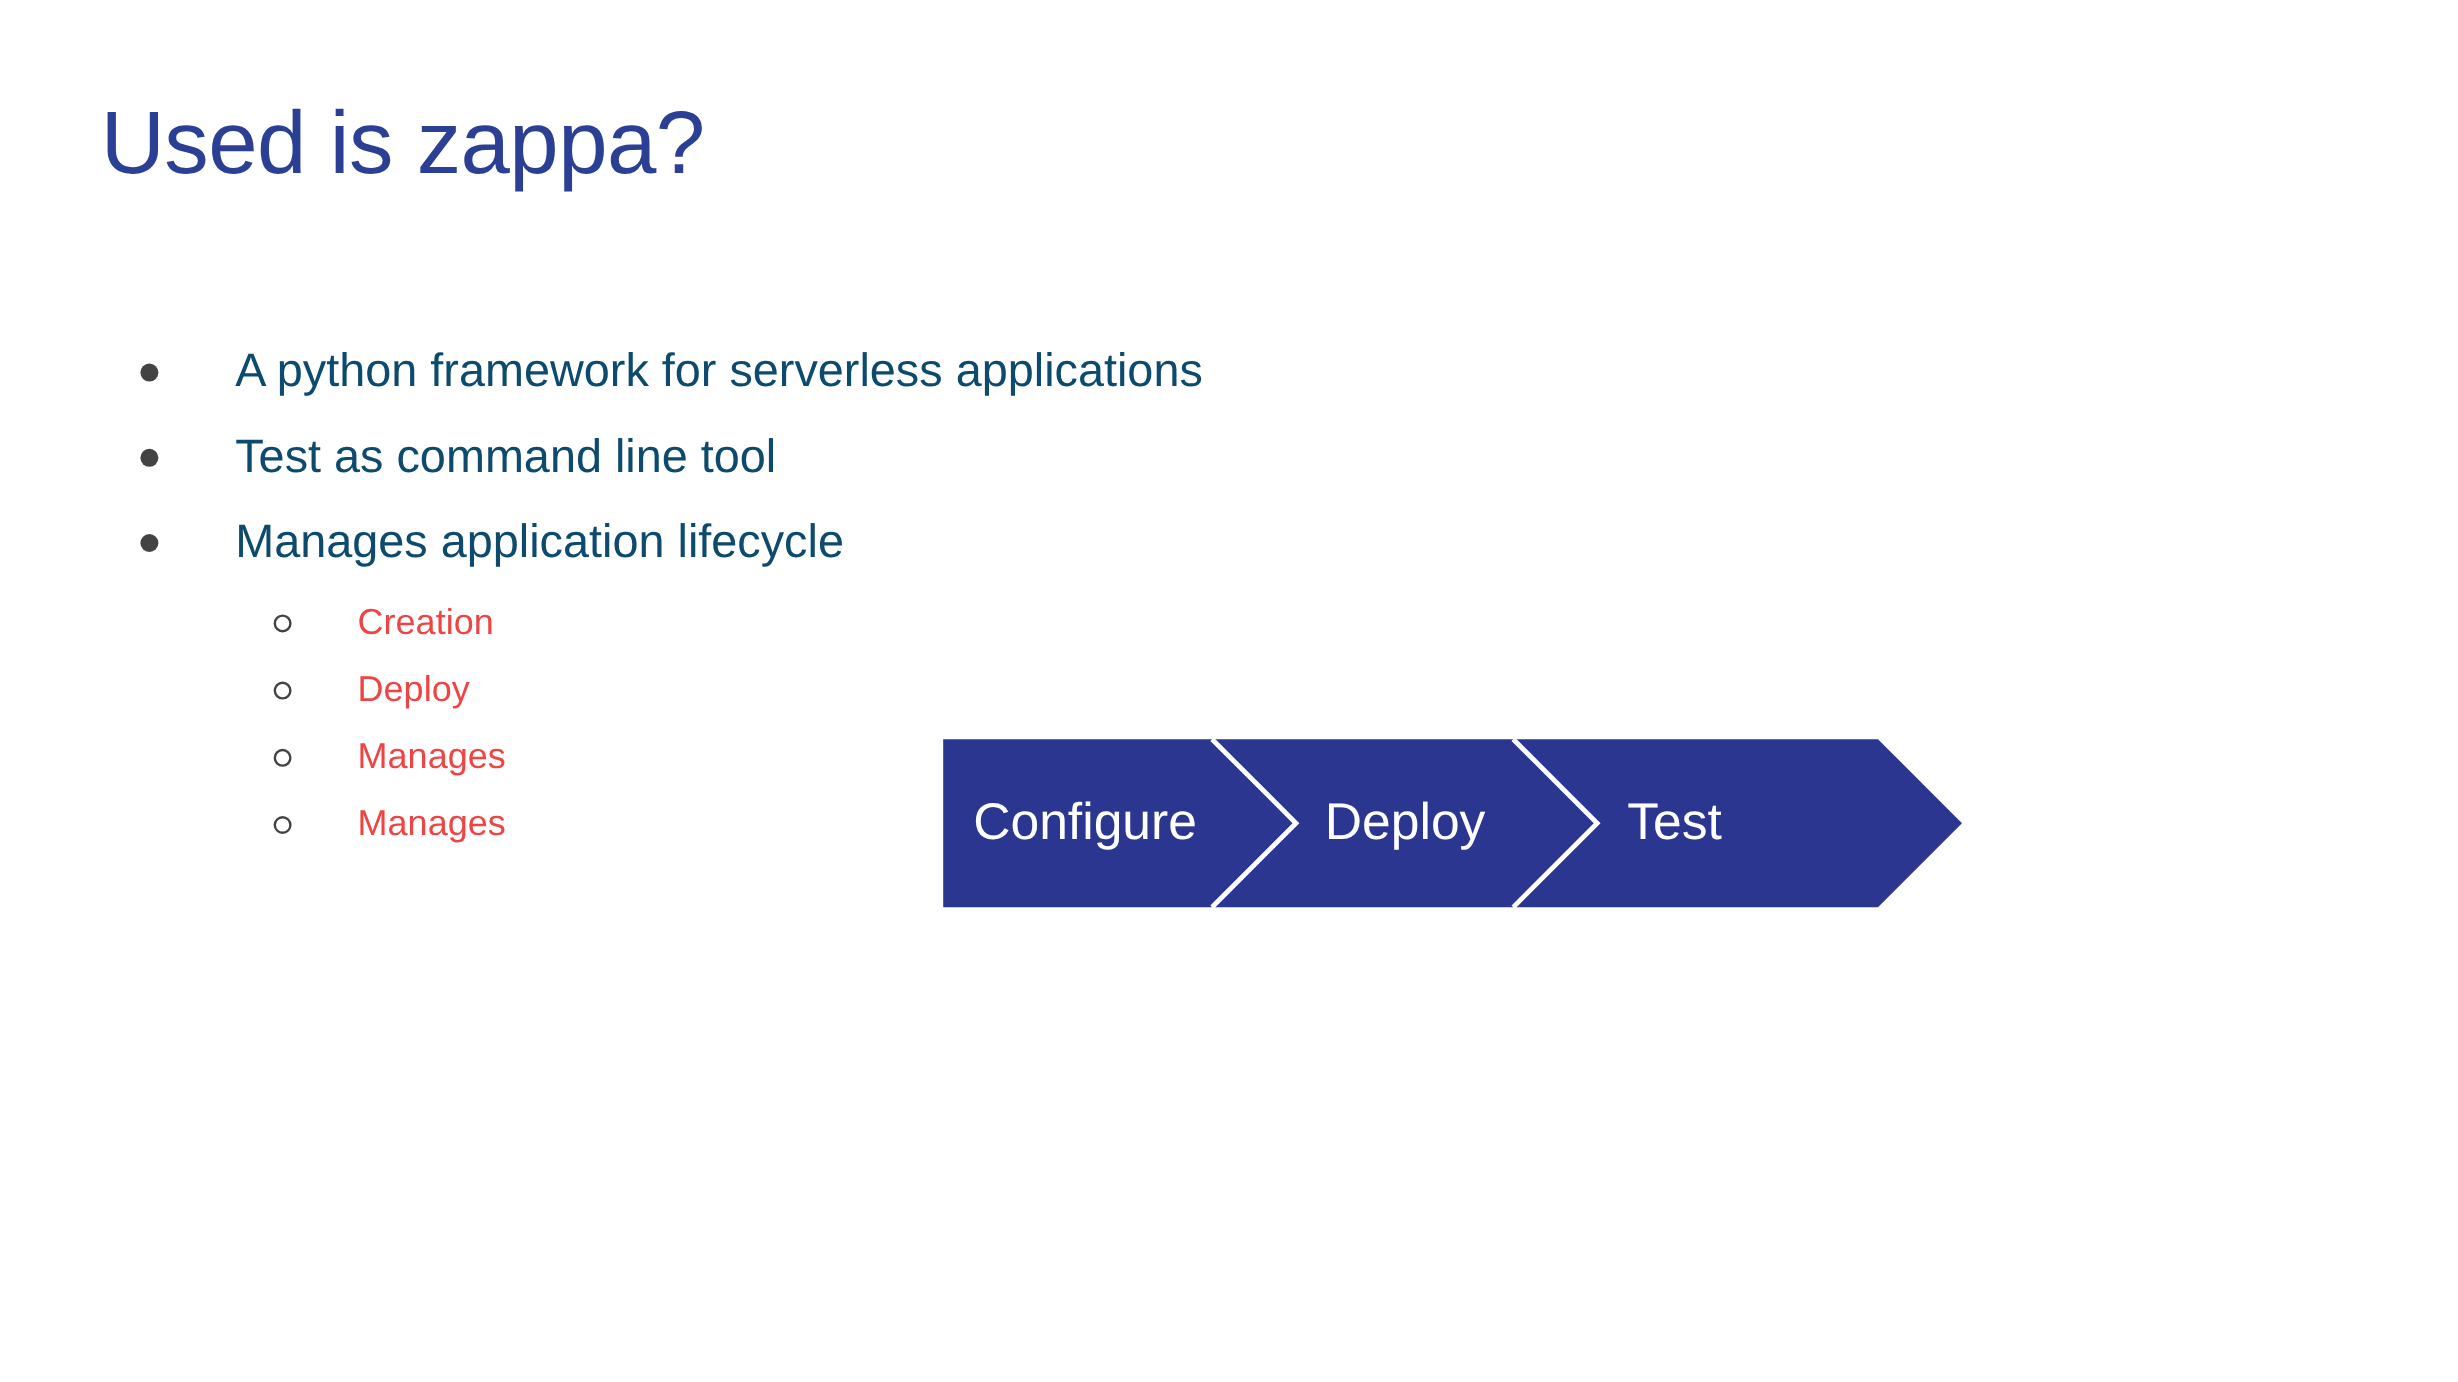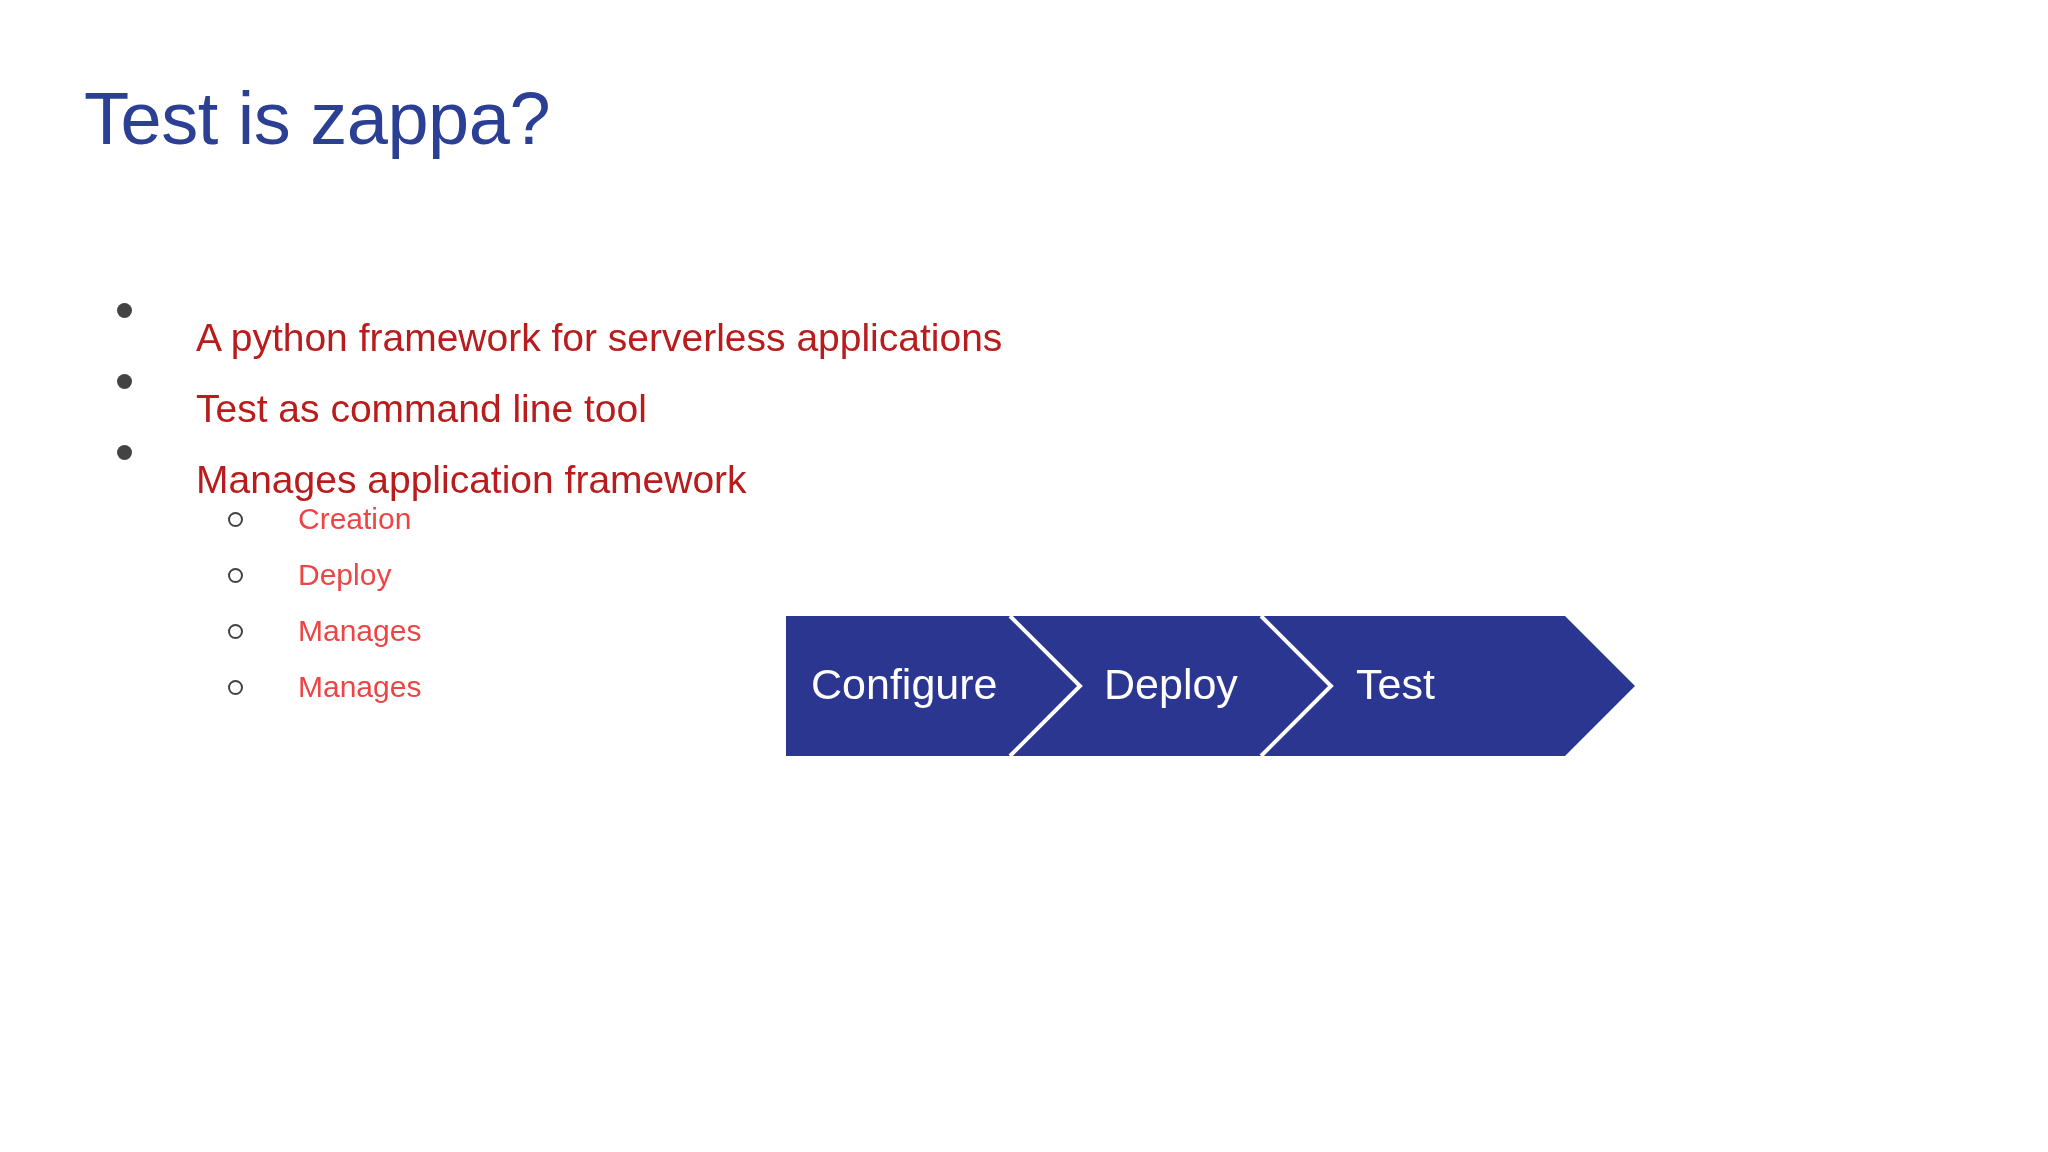--- a/index.html
+++ b/index.html
@@ -58,24 +58,23 @@
   .dot-filled {
     width: 15px;
     height: 15px;
     border-radius: 50%;
     background: #434343;
     display: block;
   }
   .bullet-text {
     font-size: 39px;
     line-height: 48px;
-    color: #b91c1c;
+    color: #0c4a6e;
     font-weight: 400;
     white-space: nowrap;
-    margin-top: 28px;
   }
 
   
   #sub-bullet-list {
     position: absolute;
     left: 96px;
     top: 500px;
     width: 900px;
   }
   .sub-row {
@@ -130,21 +129,21 @@
     font-size: 43px;
     fill: #ffffff;
     dominant-baseline: middle;
   }
 </style>
 </head>
 <body>
 
 <div id="slide">
 
-  <div id="slide-title">Test is zappa?</div>
+  <div id="slide-title">Used is zappa?</div>
 
   <div id="bullet-list">
 
     <div class="bullet-row">
       <span class="bullet-marker">
         <span class="dot-filled"></span>
       </span>
       <span class="bullet-text">A python framework for serverless applications</span>
     </div>
 
@@ -152,21 +151,21 @@
       <span class="bullet-marker">
         <span class="dot-filled"></span>
       </span>
       <span class="bullet-text">Test as command line tool</span>
     </div>
 
     <div class="bullet-row">
       <span class="bullet-marker">
         <span class="dot-filled"></span>
       </span>
-      <span class="bullet-text">Manages application framework</span>
+      <span class="bullet-text">Manages application lifecycle</span>
     </div>
 
   </div>
 
   <div id="sub-bullet-list">
 
     <div class="sub-row">
       <span class="sub-marker">
         <span class="dot-hollow"></span>
       </span>

